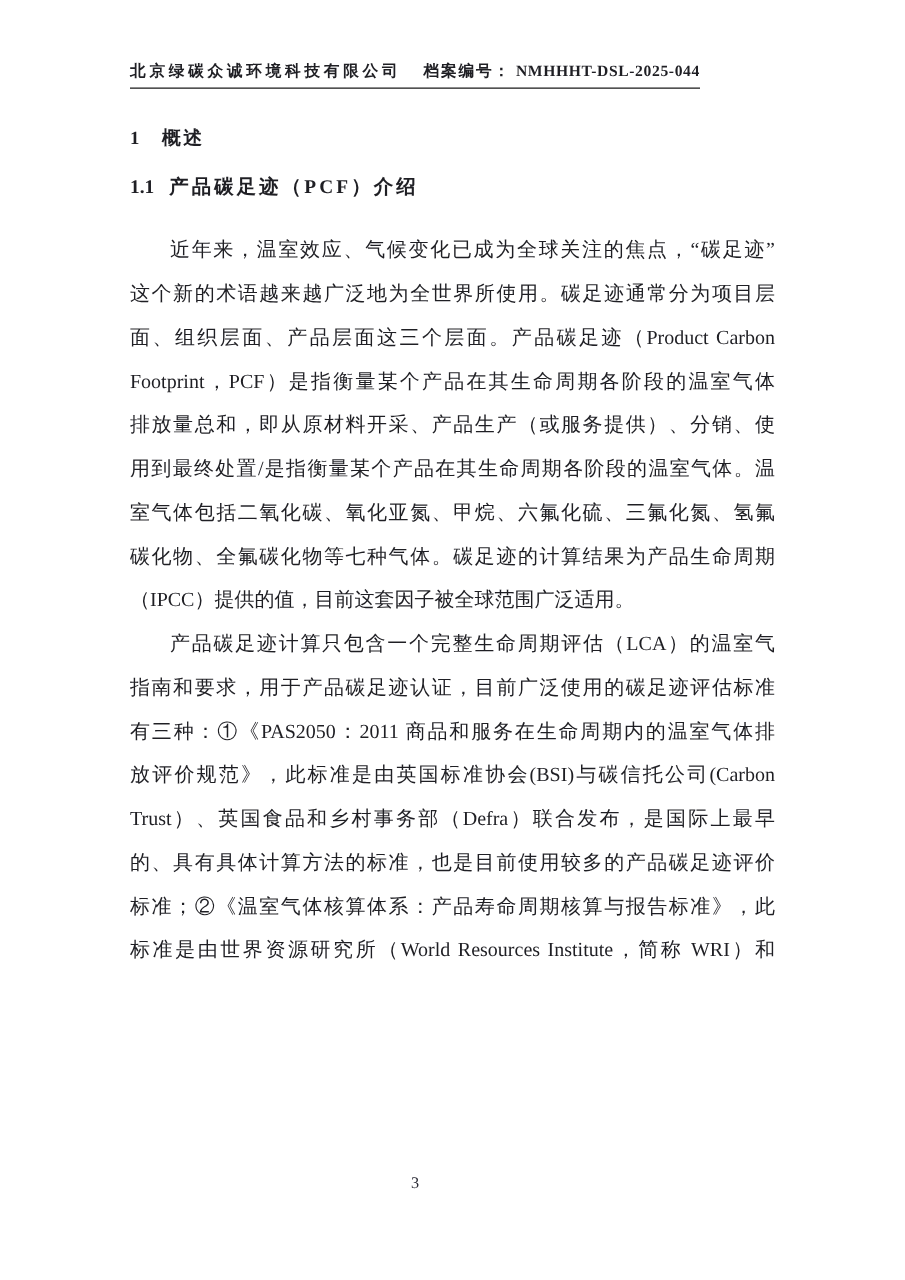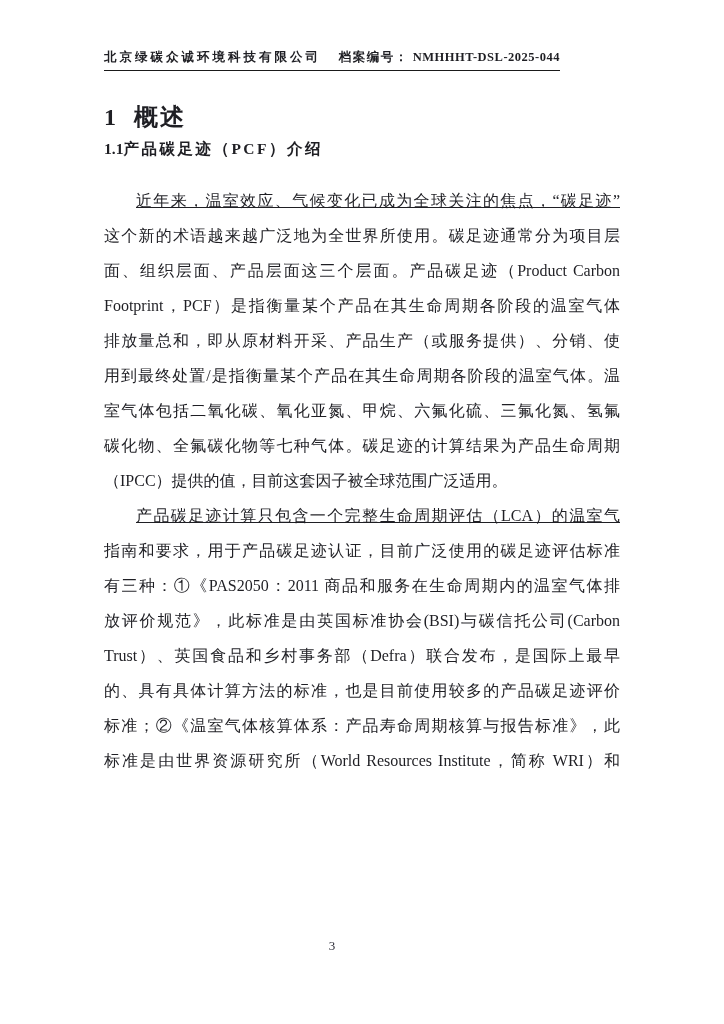--- a/index.html
+++ b/index.html
@@ -27,50 +27,50 @@
     font-size: 12.5px;
     font-weight: bold;
   }
   .header .company { letter-spacing: 3px; }
   .header .file-no { letter-spacing: 0.5px; }
   .header .file-no .label { letter-spacing: 1.5px; margin-right: 4px; }
   .h1 {
     position: absolute;
     top: 101px;
     left: 104px;
-    font-size: 24px;
+    font-size: 15px;
     font-weight: bold;
     letter-spacing: 2px;
   }
   .h1 .num { margin-right: 18px; letter-spacing: 0; }
   .h2 {
     position: absolute;
     top: 139px;
     left: 104px;
     font-size: 15.5px;
     font-weight: bold;
     letter-spacing: 2.5px;
   }
-  .h2 .num { letter-spacing: 0; }
+  .h2 .num { margin-right: 12px; letter-spacing: 0; }
   .body-text {
     position: absolute;
     top: 183px;
     left: 104px;
     width: 516px;
     font-size: 16px;
     line-height: 35px;
   }
   .line {
     height: 35px;
     text-align: justify;
     text-align-last: justify;
     text-justify: inter-character;
     overflow: hidden;
   }
-  .line.indent { text-indent: 2em; text-decoration: underline; }
+  .line.indent { text-indent: 2em; }
   .line.flush { text-align: left; text-align-last: left; }
   .footer {
     position: absolute;
     top: 938px;
     left: 0;
     width: 100%;
     text-align: center;
     font-size: 13px;
     color: #2a2a35;
   }

